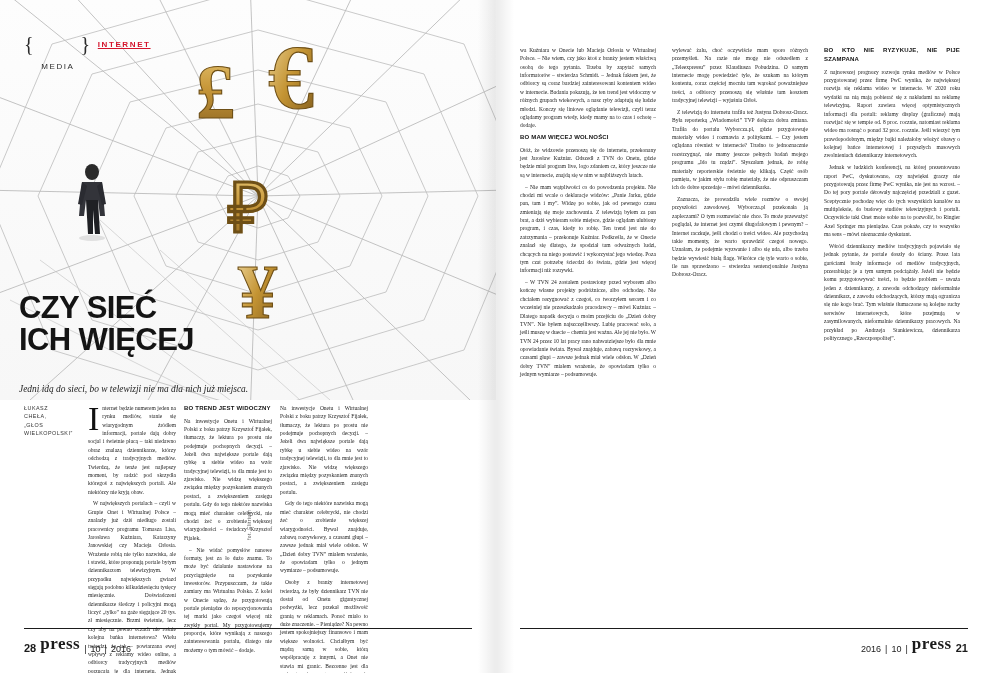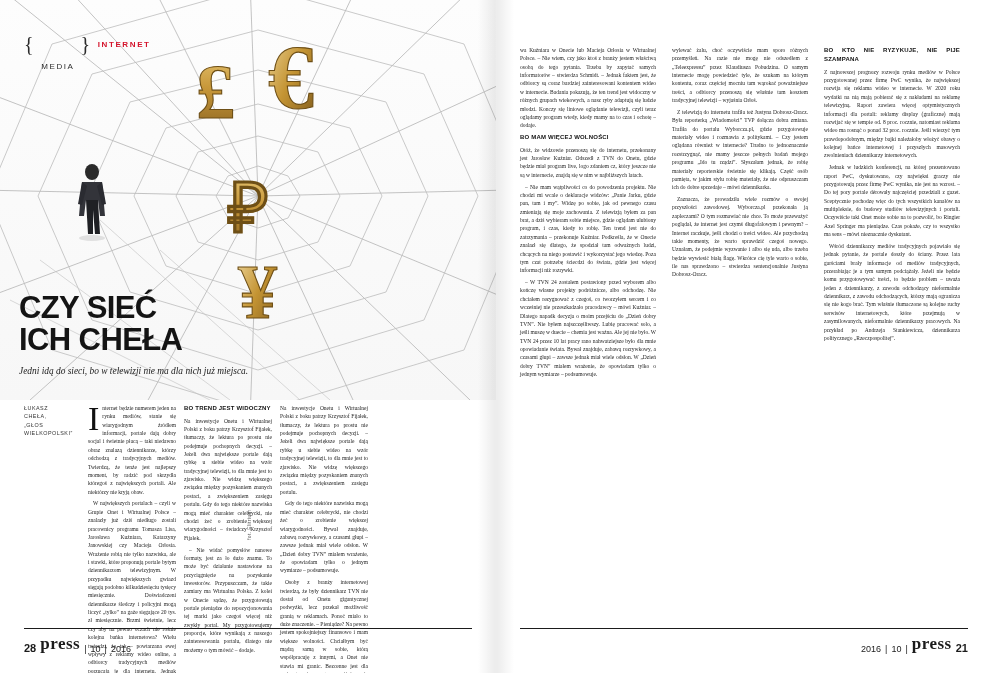--- a/index.html
+++ b/index.html
@@ -57,39 +57,39 @@
   }
   #runhead .brace {
     font-family: "Liberation Serif", serif;
     font-size: 20px;
     color: #2b2b2b;
     line-height: 1;
     position: relative;
     top: -1px;
   }
   #runhead .media { color: #2b2b2b; margin-top: 44px; }
-  #runhead .internet { color: #d4142c; font-weight: bold; }
+  #runhead .internet { color: #d4142c; font-weight: bold; text-decoration: underline; }
 
   
   #headline {
     position: absolute;
     left: 19px; top: 292px;
     z-index: 30;
   }
   #headline .h1 {
     font-family: "Liberation Sans", sans-serif;
     font-weight: bold;
     font-size: 31px;
     line-height: 1.02;
     letter-spacing: -0.6px;
     color: #141414;
     margin: 0;
   }
   #headline .deck {
-    margin-top: 10px;
+    margin-top: 28px;
     font-family: "Liberation Serif", serif;
     font-style: italic;
     font-size: 9.4px;
     line-height: 1.42;
     color: #1a1a1a;
     max-width: 300px;
   }
 
   
   #byline {
@@ -294,21 +294,21 @@
 
     <div id="runhead">
       <span class="brace">{</span>
       <span class="media">MEDIA</span>
       <span class="brace">}</span>
       <span class="internet">INTERNET</span>
     </div>
 
     <div id="headline">
       <div class="h1">CZY SIEĆ</div>
-      <div class="h1">ICH CHEŁA</div>
+      <div class="h1">ICH WIĘCEJ</div>
       <div class="deck">
         <div>Jedni idą do sieci, bo w telewizji nie ma dla nich już miejsca.</div>
       </div>
     </div>
 
     <div id="byline">
       <div>ŁUKASZ</div>
       <div>CHEŁA,</div>
       <div>„GŁOS</div>
       <div>WIELKOPOLSKI”</div>

